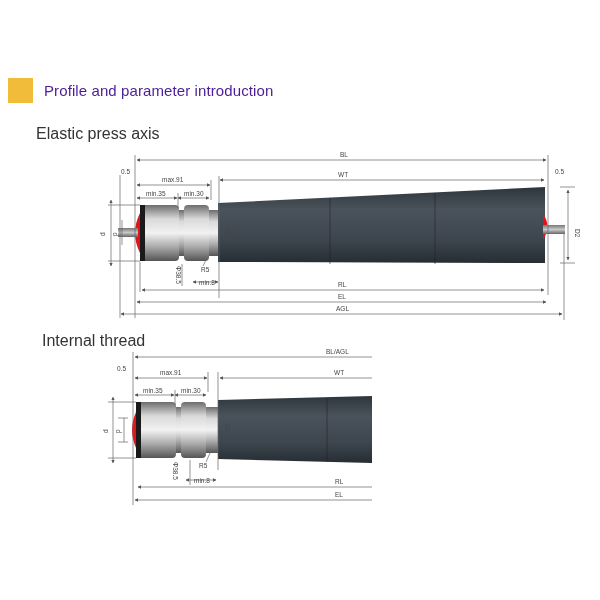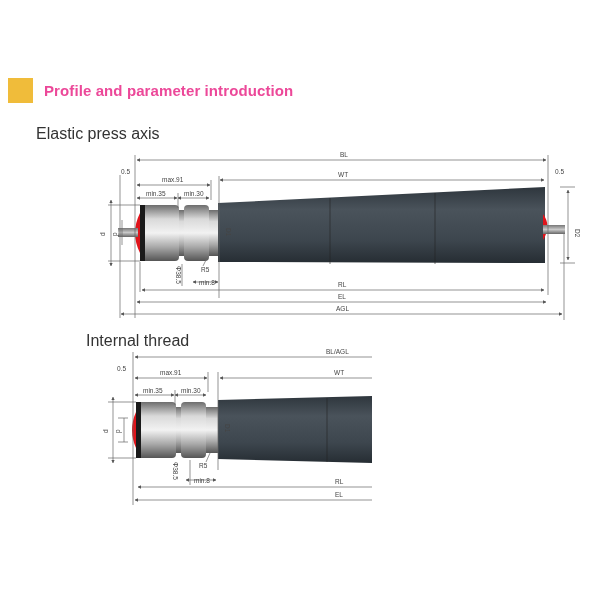--- a/index.html
+++ b/index.html
@@ -1,22 +1,22 @@
 <!DOCTYPE html>
 <html><head>
   <meta charset="utf-8">
   <style>
     html, body { margin: 0; padding: 0; background: #ffffff; }
     body { width: 600px; height: 600px; position: relative; overflow: hidden; font-family: "Liberation Sans", sans-serif; }
     .section-header { position: absolute; left: 8px; top: 77px; height: 26px; display: flex; align-items: center; }
     .section-square { width: 25px; height: 25px; background: #f0bc3a; }
-    .section-title { margin-left: 11px; font-size: 15px; color: #ec4899; letter-spacing: 0.1px; font-weight: bold; }
+    .section-title { margin-left: 11px; font-size: 15px; color: #4c1d95; letter-spacing: 0.1px; }
     .sub-title { position: absolute; font-size: 16px; color: #333; }
     #sub-elastic { left: 36px; top: 125px; }
-    #sub-internal { left: 42px; top: 332px; margin-left: 44px; }
+    #sub-internal { left: 42px; top: 332px; }
     svg { position: absolute; left: 0; top: 0; }
     .dim { stroke: #666; stroke-width: 0.7; fill: none; }
     .lbl { font-family: "Liberation Sans", sans-serif; font-size: 6.5px; fill: #444; }
     .lblv { font-family: "Liberation Sans", sans-serif; font-size: 6.5px; fill: #444; }
   </style>
 </head>
 <body>
 
 <div class="section-header">
   <div class="section-square"></div>

